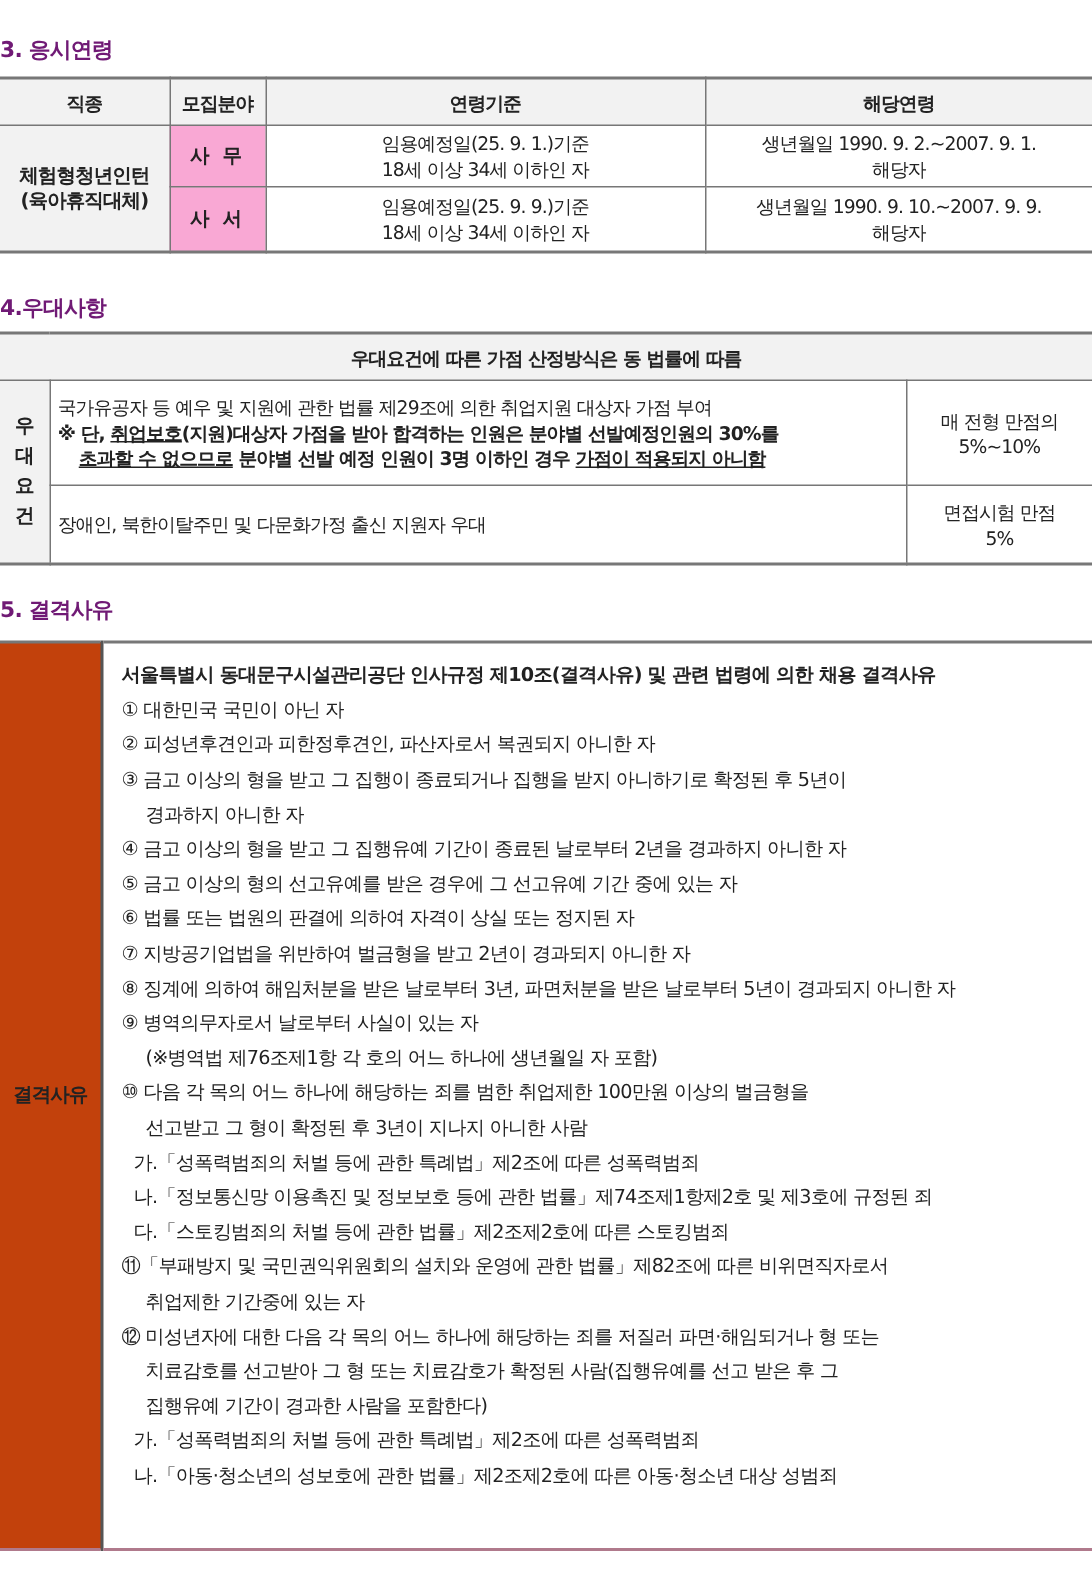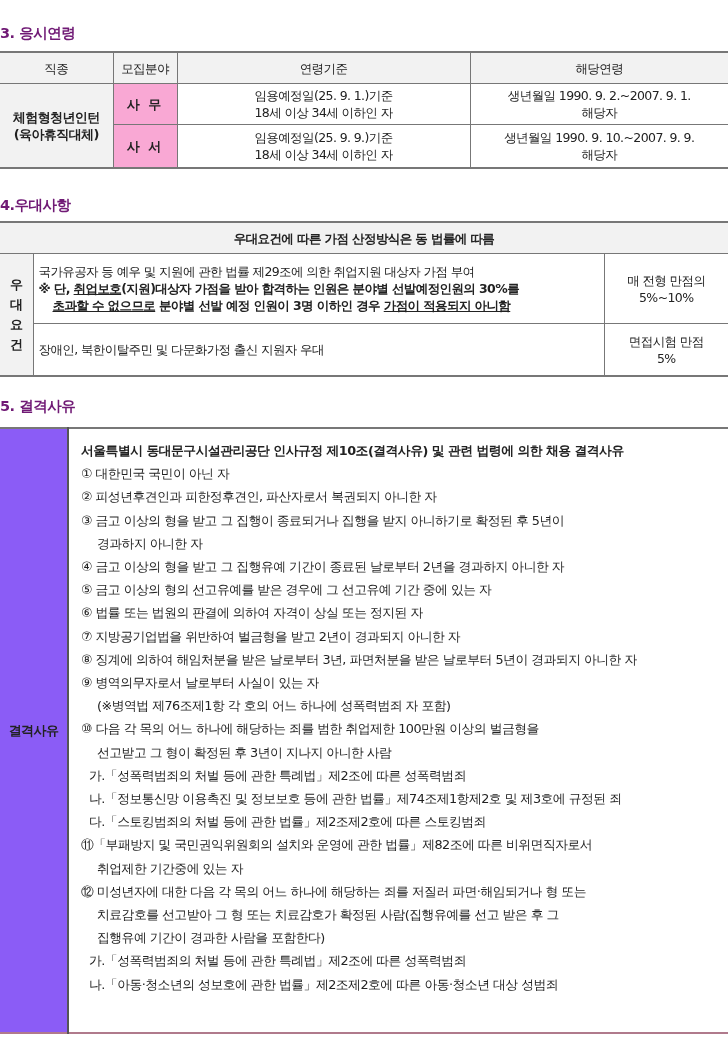--- a/index.html
+++ b/index.html
@@ -2,42 +2,42 @@
 <html><head>
 <meta charset="utf-8">
 <style>
   html, body { margin:0; padding:0; background:#ffffff; }
   body { width:728px; height:1061px; position:relative; overflow:hidden;
          font-family:"DejaVu Sans","Liberation Sans",sans-serif; color:#222; }
   .sec-title { position:absolute; left:0; font-size:14.5px; font-weight:bold; color:#701a75; letter-spacing:-0.5px; }
   table { border-collapse:collapse; position:absolute; left:0; width:728px; table-layout:fixed; }
   td, th { font-size:12.5px; letter-spacing:-0.6px; line-height:17px; padding:0 4px; }
   .t3 { top:51px; border-top:2px solid #777; border-bottom:2px solid #777; }
-  .t3 th { background:#f2f2f2; height:30px; font-weight:normal; border-bottom:1px solid #777; border-right:1px solid #777;margin-top:46px; }
+  .t3 th { background:#f2f2f2; height:30px; font-weight:bold; border-bottom:1px solid #777; border-right:1px solid #777;margin-top:46px; }
   .t3 th:last-child { border-right:none; }
   .t3 td { text-align:center; border-right:1px solid #777; border-bottom:1px solid #777; }
   .t3 td:last-child { border-right:none; }
   .t3 .gray { background:#f2f2f2; font-weight:bold; font-size:13px; }
   .t3 .field { background:#f9a8d4; font-weight:bold; font-size:13px; letter-spacing:2px; }
   .t3 tr.r1 td { height:40px; }
   .t3 tr.r2 td { height:42px; }
 
   .t4 { top:221px; border-top:2px solid #777; border-bottom:2px solid #777; }
   .t4 .head { background:#f2f2f2; text-align:center; font-weight:bold; height:30px; border-bottom:1px solid #777; }
   .t4 .vert { background:#f2f2f2; font-weight:bold; text-align:center; border-right:1px solid #777; line-height:20px; padding:0; font-size:13px; }
   .t4 .content { text-align:left; border-right:1px solid #777; border-bottom:1px solid #777; padding-left:5px; }
   .t4 .bonus { text-align:center; border-bottom:1px solid #777; }
   .t4 tr.last td { border-bottom:none; }
   .t4 tr.ra td { height:69px; }
   .t4 tr.rb td { height:51px; }
   .b { font-weight:bold; }
   .u { text-decoration:underline; }
 
   .t5 { top:427px; border-top:2px solid #777; border-bottom:2px solid #b07a8c; }
-  .t5 .label { background:#8b5cf6; font-weight:bold; text-align:center; border-right:2px solid #555; font-size:13px; width:60px;margin-left:12px; }
+  .t5 .label { background:#c2410c; font-weight:bold; text-align:center; border-right:2px solid #555; font-size:13px; width:60px;margin-left:12px; }
   .t5 .body { padding:10px 4px 14px 12px; height:579px; vertical-align:top; }
   .line { font-size:12.8px; line-height:23.2px; white-space:nowrap; letter-spacing:-0.5px; }
   .line.head { font-weight:bold; }
   .line.ind1 { padding-left:16px; }
   .line.ind2 { padding-left:8px; }
 </style>
 </head>
 <body>
 
 <div class="sec-title" style="top:24px;">3. 응시연령</div>
@@ -137,21 +137,21 @@
             <div class="line">① 대한민국 국민이 아닌 자</div>
             <div class="line">② 피성년후견인과 피한정후견인, 파산자로서 복권되지 아니한 자</div>
             <div class="line">③ 금고 이상의 형을 받고 그 집행이 종료되거나 집행을 받지 아니하기로 확정된 후 5년이</div>
             <div class="line ind1">경과하지 아니한 자</div>
             <div class="line">④ 금고 이상의 형을 받고 그 집행유예 기간이 종료된 날로부터 2년을 경과하지 아니한 자</div>
             <div class="line">⑤ 금고 이상의 형의 선고유예를 받은 경우에 그 선고유예 기간 중에 있는 자</div>
             <div class="line">⑥ 법률 또는 법원의 판결에 의하여 자격이 상실 또는 정지된 자</div>
             <div class="line">⑦ 지방공기업법을 위반하여 벌금형을 받고 2년이 경과되지 아니한 자</div>
             <div class="line">⑧ 징계에 의하여 해임처분을 받은 날로부터 3년, 파면처분을 받은 날로부터 5년이 경과되지 아니한 자</div>
             <div class="line">⑨ 병역의무자로서 날로부터 사실이 있는 자</div>
-            <div class="line ind1">(※병역법 제76조제1항 각 호의 어느 하나에 성폭력범죄 자 포함)</div>
+            <div class="line ind1">(※병역법 제76조제1항 각 호의 어느 하나에 생년월일 자 포함)</div>
             <div class="line">⑩ 다음 각 목의 어느 하나에 해당하는 죄를 범한 취업제한 100만원 이상의 벌금형을</div>
             <div class="line ind1">선고받고 그 형이 확정된 후 3년이 지나지 아니한 사람</div>
             <div class="line ind2">가.「성폭력범죄의 처벌 등에 관한 특례법」제2조에 따른 성폭력범죄</div>
             <div class="line ind2">나.「정보통신망 이용촉진 및 정보보호 등에 관한 법률」제74조제1항제2호 및 제3호에 규정된 죄</div>
             <div class="line ind2">다.「스토킹범죄의 처벌 등에 관한 법률」제2조제2호에 따른 스토킹범죄</div>
             <div class="line">⑪「부패방지 및 국민권익위원회의 설치와 운영에 관한 법률」제82조에 따른 비위면직자로서</div>
             <div class="line ind1">취업제한 기간중에 있는 자</div>
             <div class="line">⑫ 미성년자에 대한 다음 각 목의 어느 하나에 해당하는 죄를 저질러 파면·해임되거나 형 또는</div>
             <div class="line ind1">치료감호를 선고받아 그 형 또는 치료감호가 확정된 사람(집행유예를 선고 받은 후 그</div>
             <div class="line ind1">집행유예 기간이 경과한 사람을 포함한다)</div>

